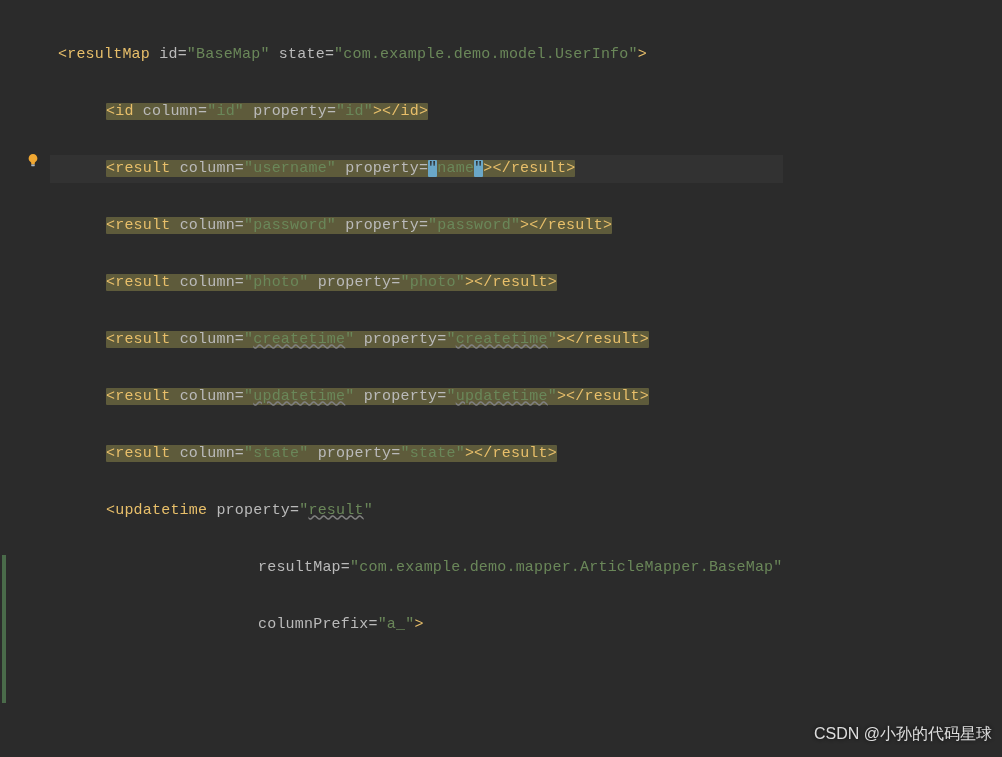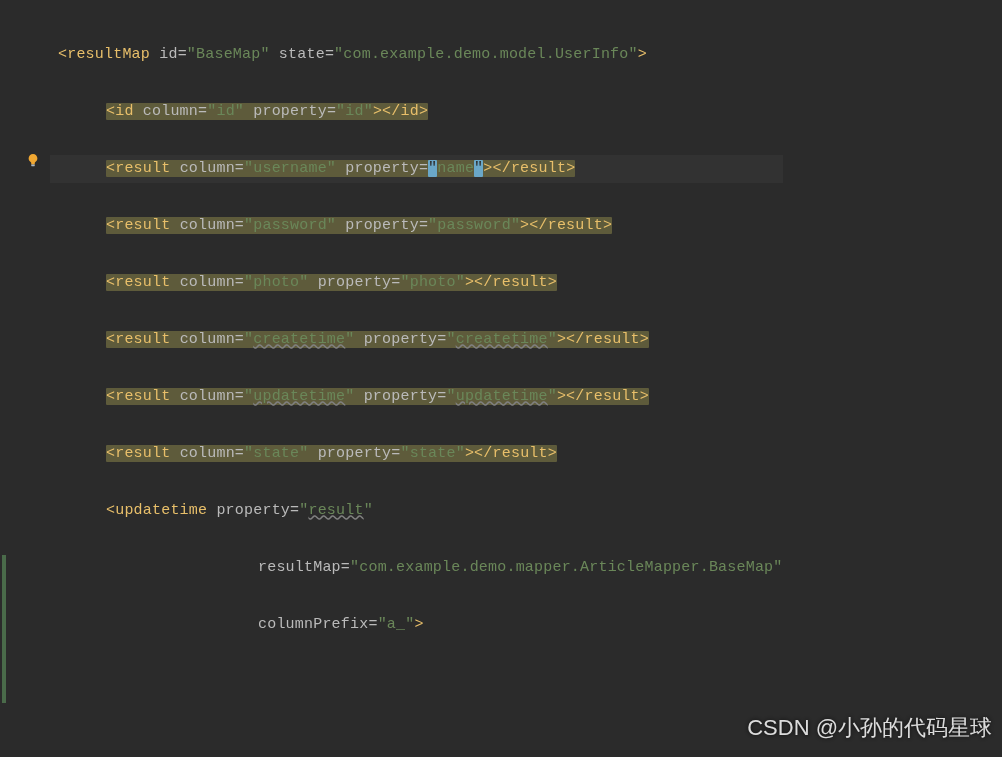--- a/index.html
+++ b/index.html
@@ -45,21 +45,21 @@
 .hl-row { background: #323232; }
 .line { display: block; padding-left: 8px; }
 .indent1 { padding-left: 56px; }
 .indent3 { padding-left: 208px; }
 .watermark {
   position: absolute;
   right: 10px;
   bottom: 8px;
   color: #e6e6e6;
   font-family: "Microsoft YaHei", sans-serif;
-  font-size: 22px;
+  font-size: 16px;
   opacity: 0.95;
   text-shadow: 0 0 4px rgba(0,0,0,0.8);
 }
 .change-marker {
   position: absolute;
   left: 2px;
   width: 4px;
   background: #4a6b4a;
 }
 </style>

